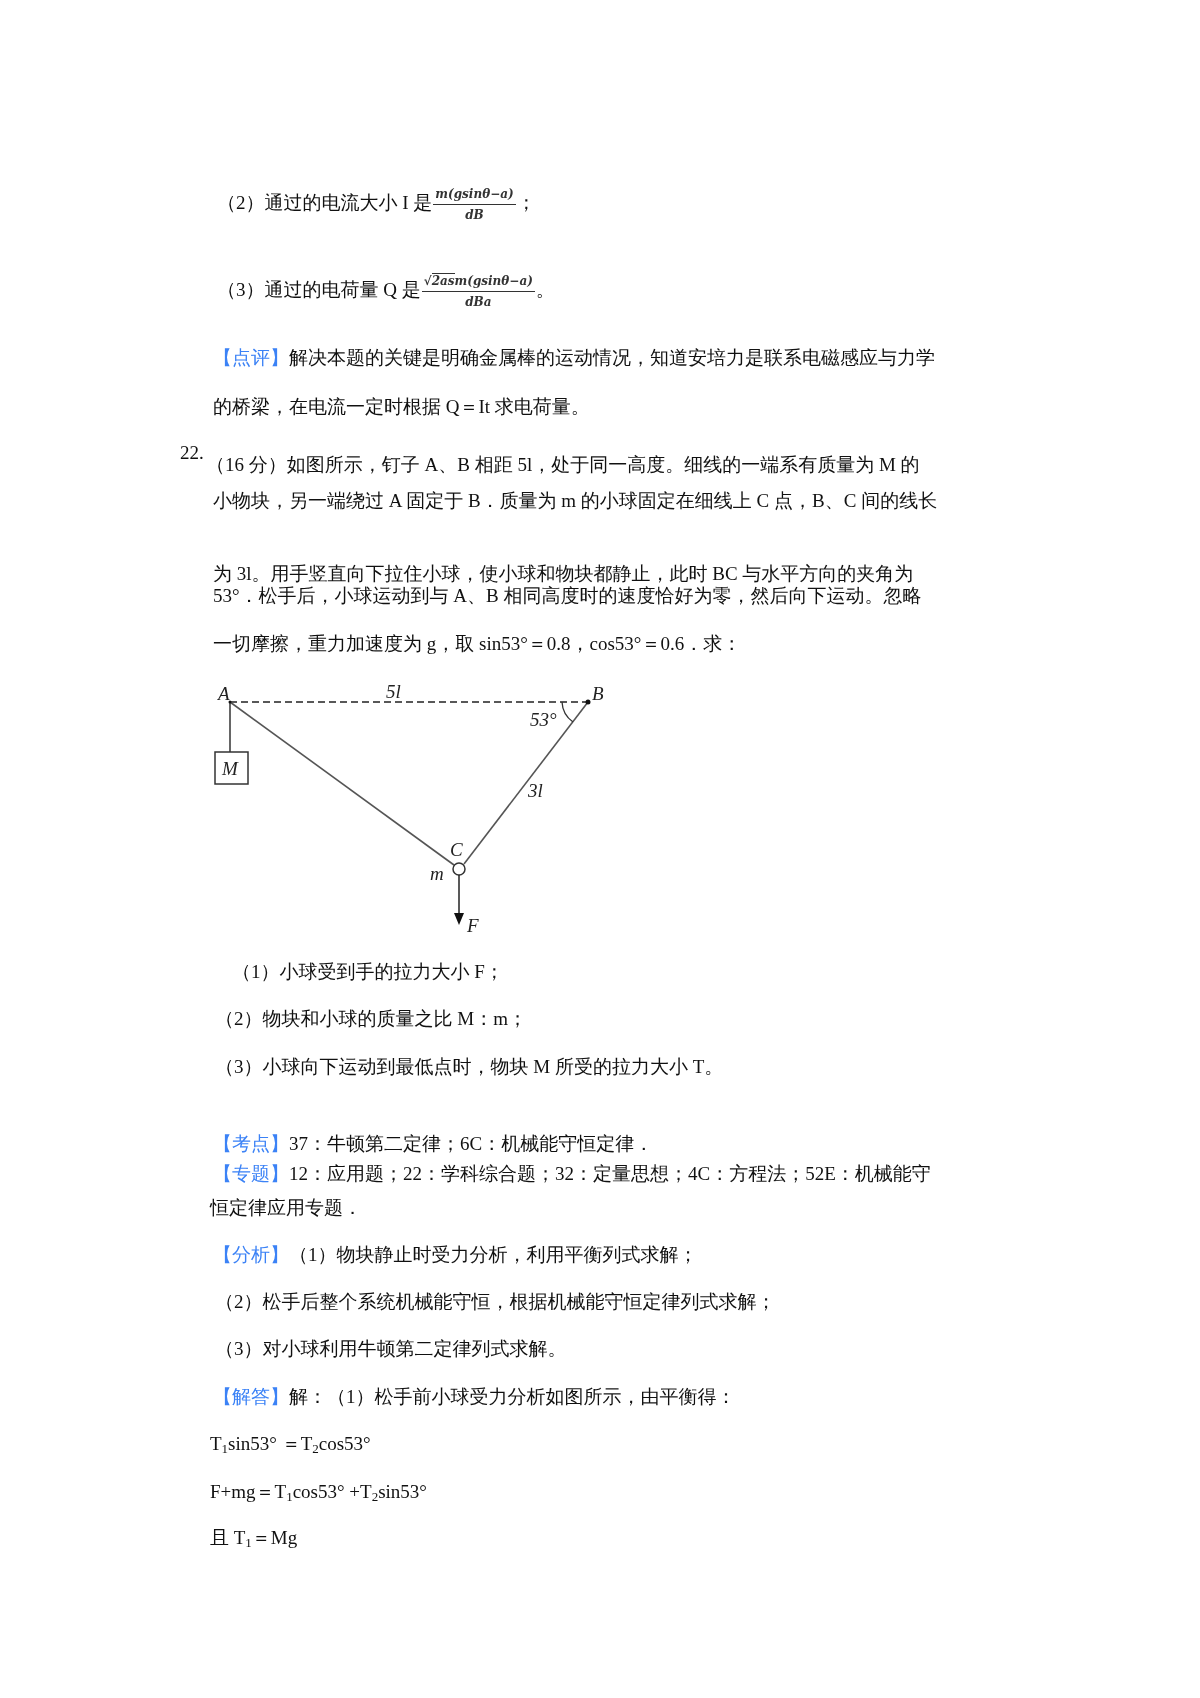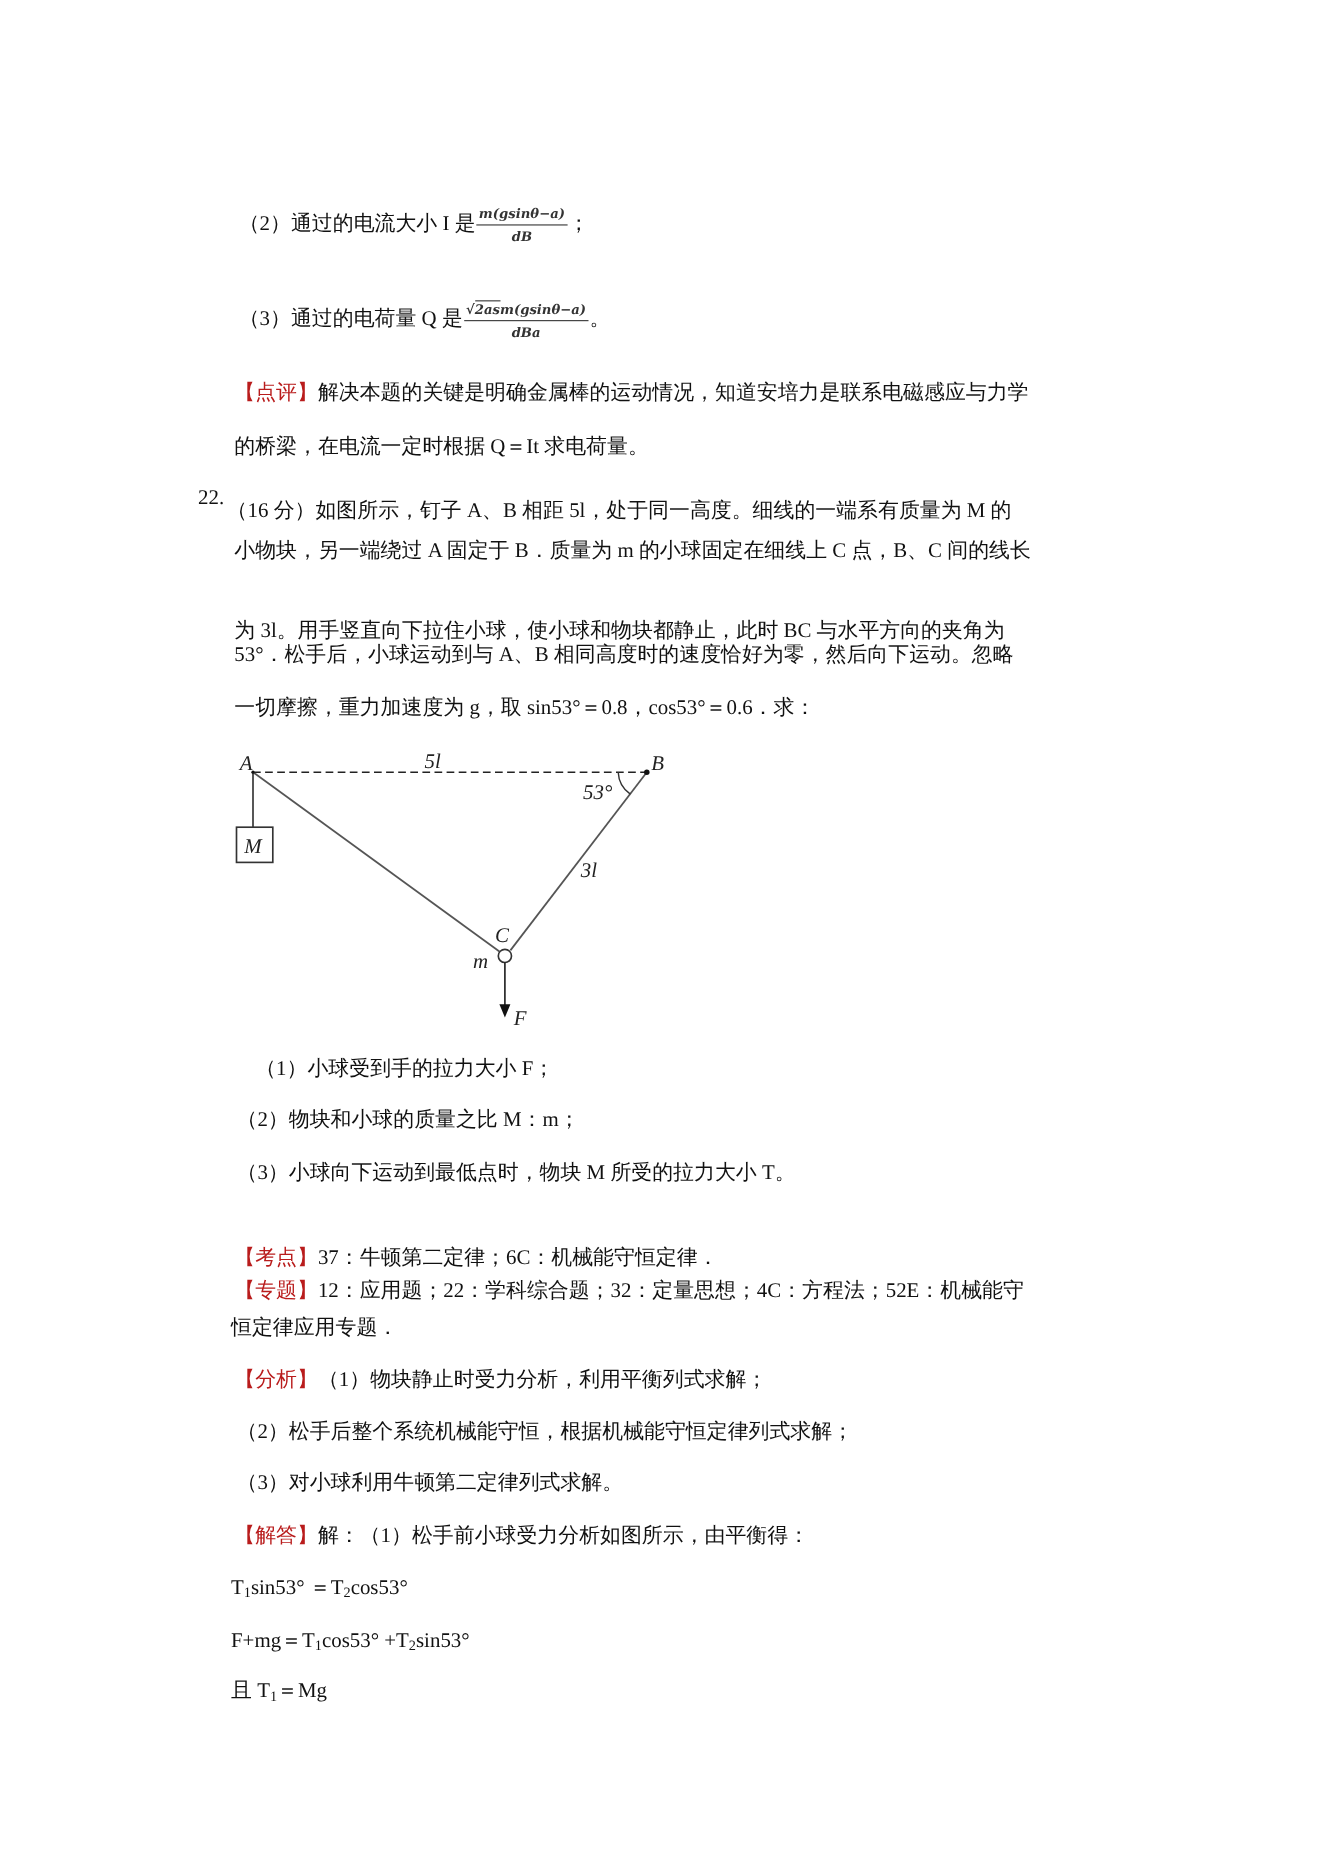--- a/index.html
+++ b/index.html
@@ -1,20 +1,20 @@
 <!DOCTYPE html>
 <html><head>
 <meta charset="utf-8">
 <style>
   html, body { margin:0; padding:0; background:#ffffff; }
   body { width:1200px; height:1698px; position:relative; overflow:hidden;
          font-family:"DejaVu Serif", "Liberation Serif", serif; color:#111; }
   .line { position:absolute; font-size:19px; line-height:24px; white-space:nowrap;
           font-family:"Liberation Serif","DejaVu Serif",serif; }
-  .tag { color:#b91c1c; }
+  .tag { color:#3b82f6; }
   .frac { display:inline-block; vertical-align:middle; text-align:center; margin:0 1px; }
   .frac .num, .frac .den { display:block; font-family:"DejaVu Serif",serif; font-style:italic;
           font-weight:bold; font-size:12px; line-height:20px; color:#333; padding:0 2px; }
   .frac .num { border-bottom:1.5px solid #333; }
   .sqrt { border-top:1.5px solid #333; }
   sub { font-size:13px; vertical-align:-3px; line-height:0; }
   #diagram { position:absolute; left:180px; top:670px; }
   #diagram text { font-family:"Liberation Serif","DejaVu Serif",serif; font-style:italic; font-size:19px; fill:#222; }
 </style>
 </head>

